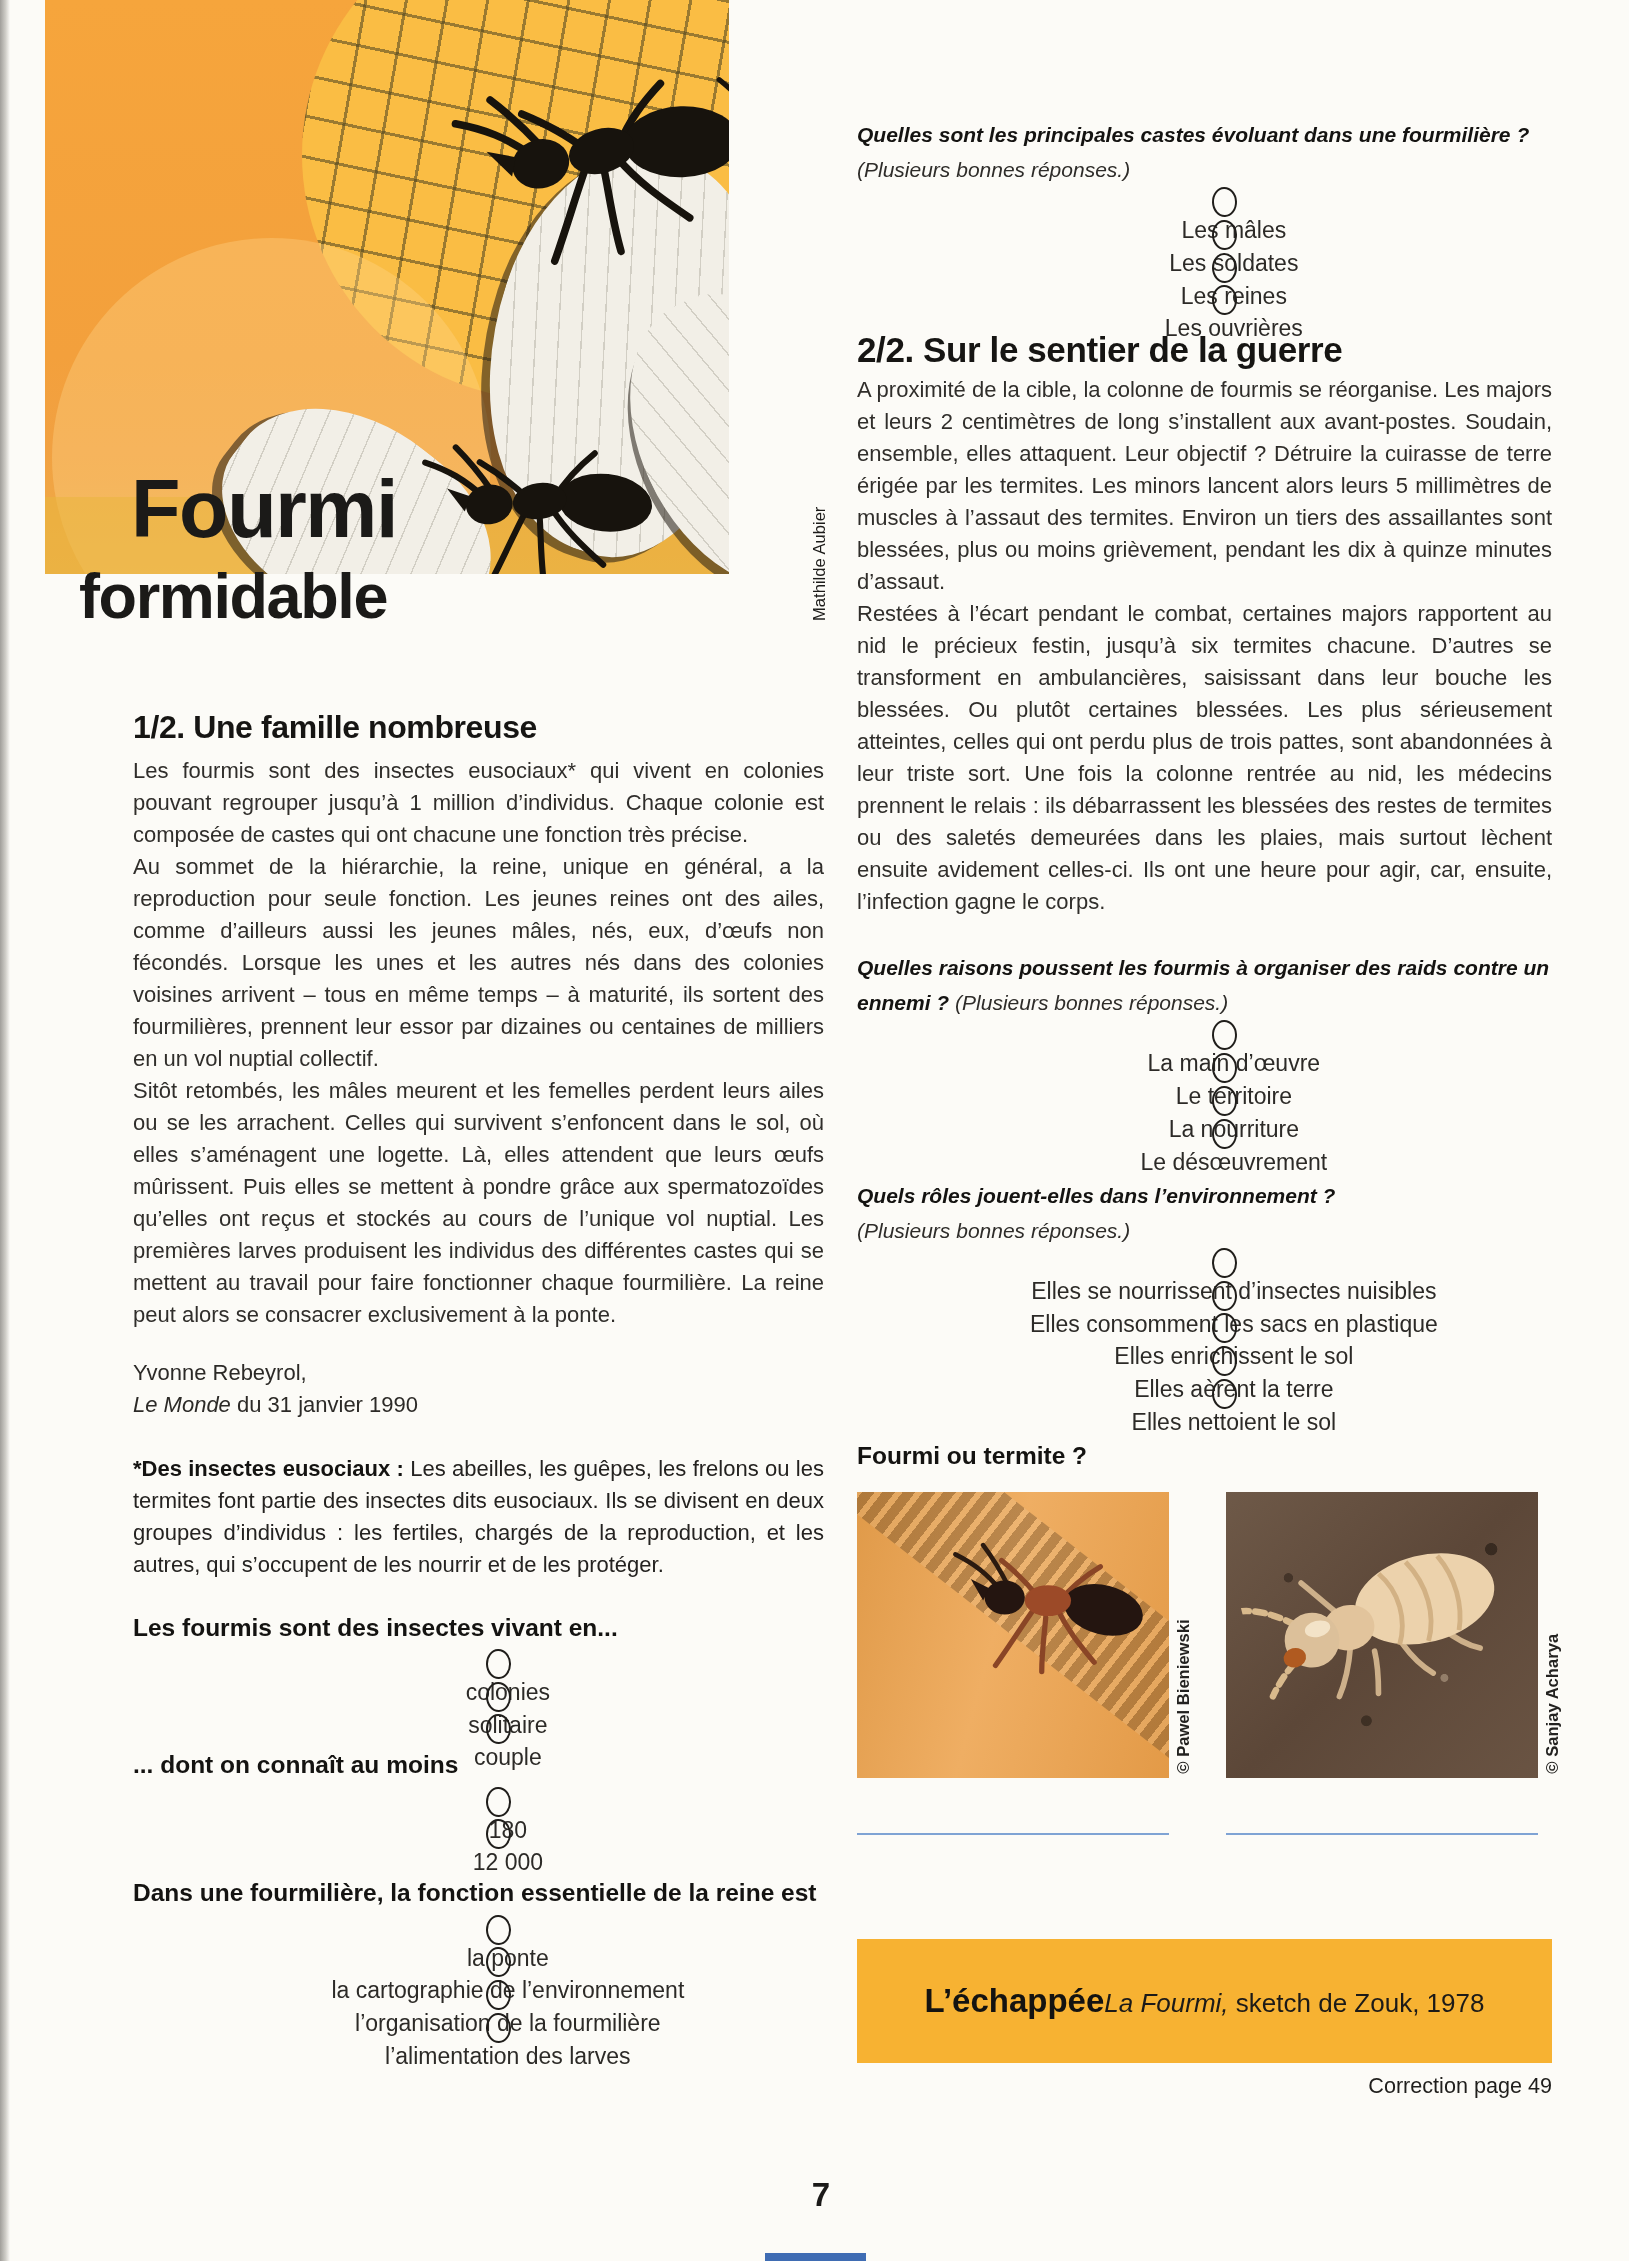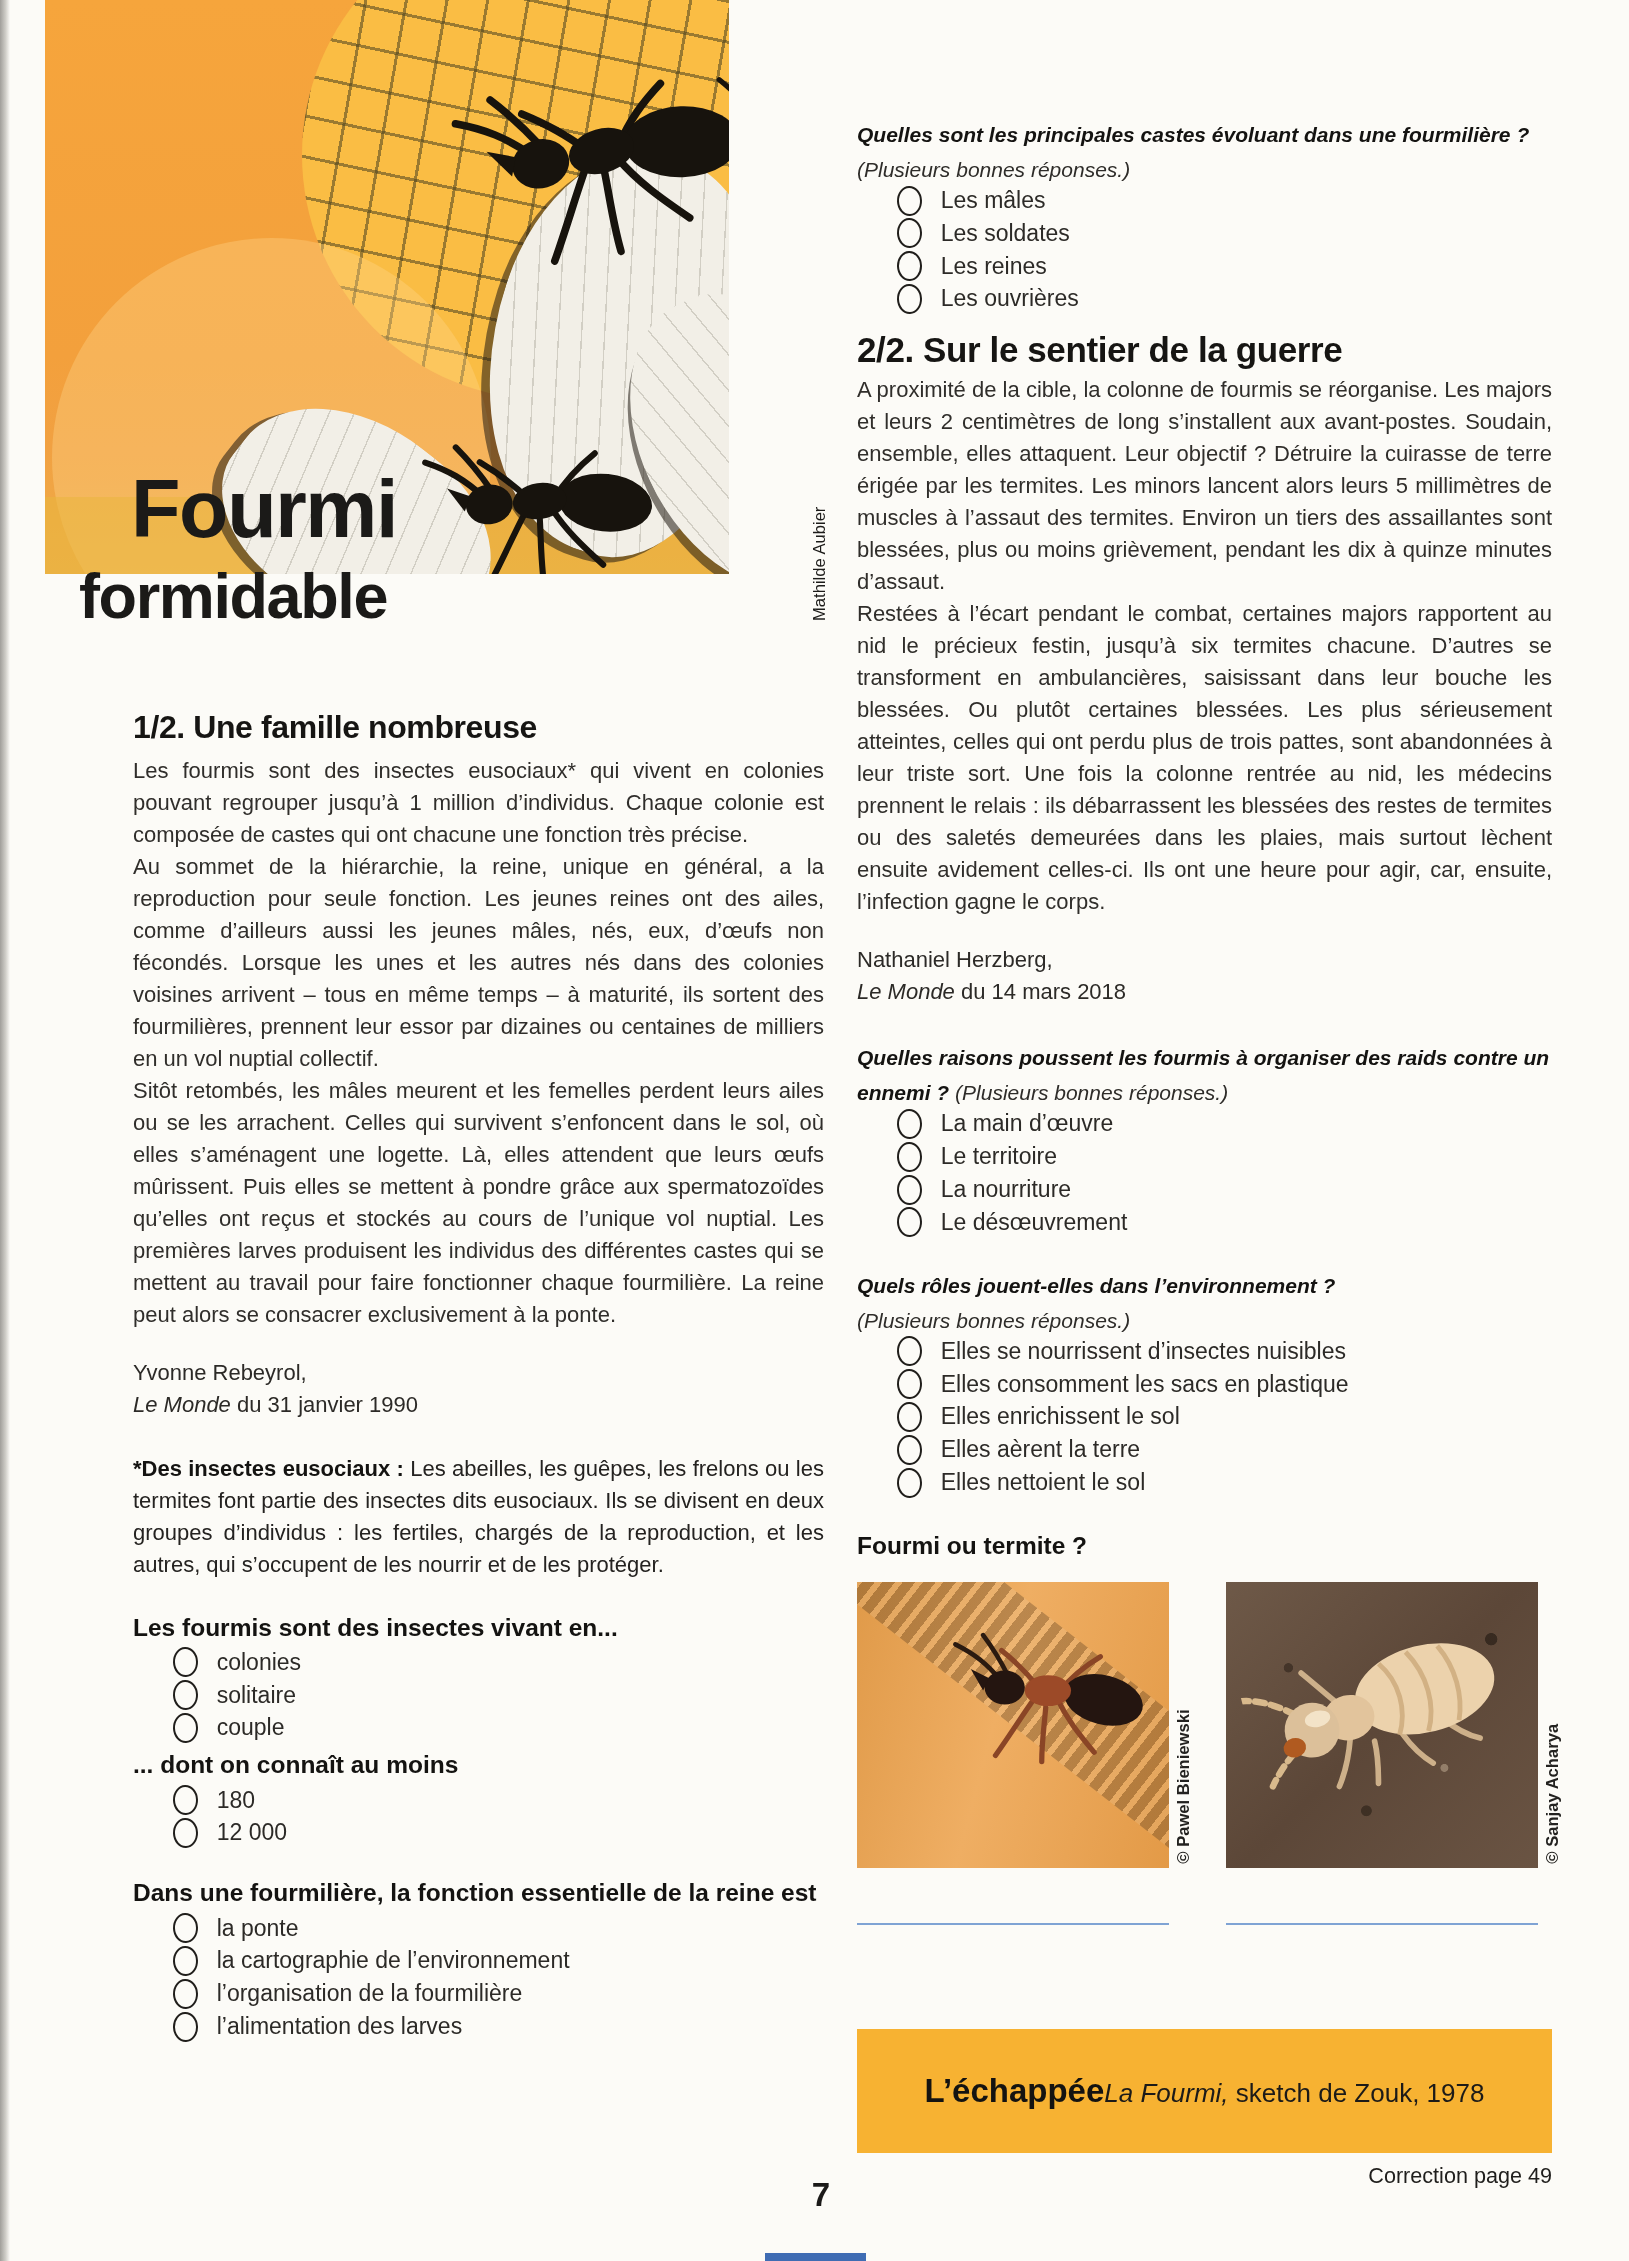--- a/index.html
+++ b/index.html
@@ -45,21 +45,21 @@
   .col-right{left:857px;top:117px;width:695px;}
   h2.sec{margin:0 0 8.6px 0;font-size:32px;line-height:37px;font-weight:700;color:#161513;letter-spacing:-0.4px;}
   h2.sec2{margin:17.3px 0 5.8px 0;font-size:35px;line-height:39px;}
   p.body{margin:0;font-size:22px;line-height:32px;text-align:justify;color:#302e2b;}
   .byline{margin-top:26px;font-size:22px;line-height:32px;color:#2c2a27;}
   .glossary{margin:32px 0 0 0;font-size:22px;line-height:32px;text-align:justify;color:#242220;}
   .glossary b{color:#141311;}
   h3.q{margin:29px 0 4.3px 0;font-size:24.5px;line-height:35px;font-weight:700;color:#141311;}
   h3.q.tight{margin-top:2.9px;}
   .q-note{font-weight:400;color:#2e2c29;}
-  .opt{display:flex;align-items:center;margin:0 0 5.8px 40px;height:27px;}
+  .opt{display:flex;align-items:center;margin:0 0 5.8px 40px;height:27px;flex-direction:column;}
   .radio{flex:0 0 auto;width:21px;height:26px;border:2.5px solid #201e1b;border-radius:50%;
     transform:rotate(-2deg);background:transparent;}
   .opt .lbl{margin-left:18.7px;font-size:23px;color:#2c2a27;white-space:nowrap;}
   .qhead{font-size:21px;line-height:35px;color:#141311;font-style:italic;}
   .qhead b{font-weight:700;}
   
   .photos{display:flex;margin-top:18.7px;}
   .photo-unit{position:relative;width:347px;height:346px;flex:0 0 auto;}
   .photo-unit.right{width:330px;margin-left:21.6px;}
   .photo{position:absolute;left:0;top:0;width:312px;height:286px;overflow:hidden;}
@@ -206,24 +206,20 @@
         <span class="lbl">Les reines</span>
       </div>
     <div class="opt">
         <span class="radio"></span>
         <span class="lbl">Les ouvrières</span>
       </div>
 
     <h2 class="sec sec2">2/2. Sur le sentier de la guerre</h2>
     <p class="body">A proximité de la cible, la colonne de fourmis se réorganise. Les majors et leurs 2 centimètres de long s’installent aux avant-postes. Soudain, ensemble, elles attaquent. Leur objectif ? Détruire la cuirasse de terre érigée par les termites. Les minors lancent alors leurs 5 millimètres de muscles à l’assaut des termites. Environ un tiers des assaillantes sont blessées, plus ou moins grièvement, pendant les dix à quinze minutes d’assaut.</p>
     <p class="body">Restées à l’écart pendant le combat, certaines majors rapportent au nid le précieux festin, jusqu’à six termites chacune. D’autres se transforment en ambulancières, saisissant dans leur bouche les blessées. Ou plutôt certaines blessées. Les plus sérieusement atteintes, celles qui ont perdu plus de trois pattes, sont abandonnées à leur triste sort. Une fois la colonne rentrée au nid, les médecins prennent le relais : ils débarrassent les blessées des restes de termites ou des saletés demeurées dans les plaies, mais surtout lèchent ensuite avidement celles-ci. Ils ont une heure pour agir, car, ensuite, l’infection gagne le corps.</p>
-    <div class="byline">
-      <div>Nathaniel Herzberg,</div>
-      <div><i>Le Monde</i><span> du 14 mars 2018</span></div>
-    </div>
 
     <div class="qhead" style="margin-top:32px"><b>Quelles raisons poussent les fourmis à organiser des raids contre un ennemi ? </b><span class="q-note">(Plusieurs bonnes réponses.)</span></div>
     <div class="opt">
         <span class="radio"></span>
         <span class="lbl">La main d’œuvre</span>
       </div>
     <div class="opt">
         <span class="radio"></span>
         <span class="lbl">Le territoire</span>
       </div>

